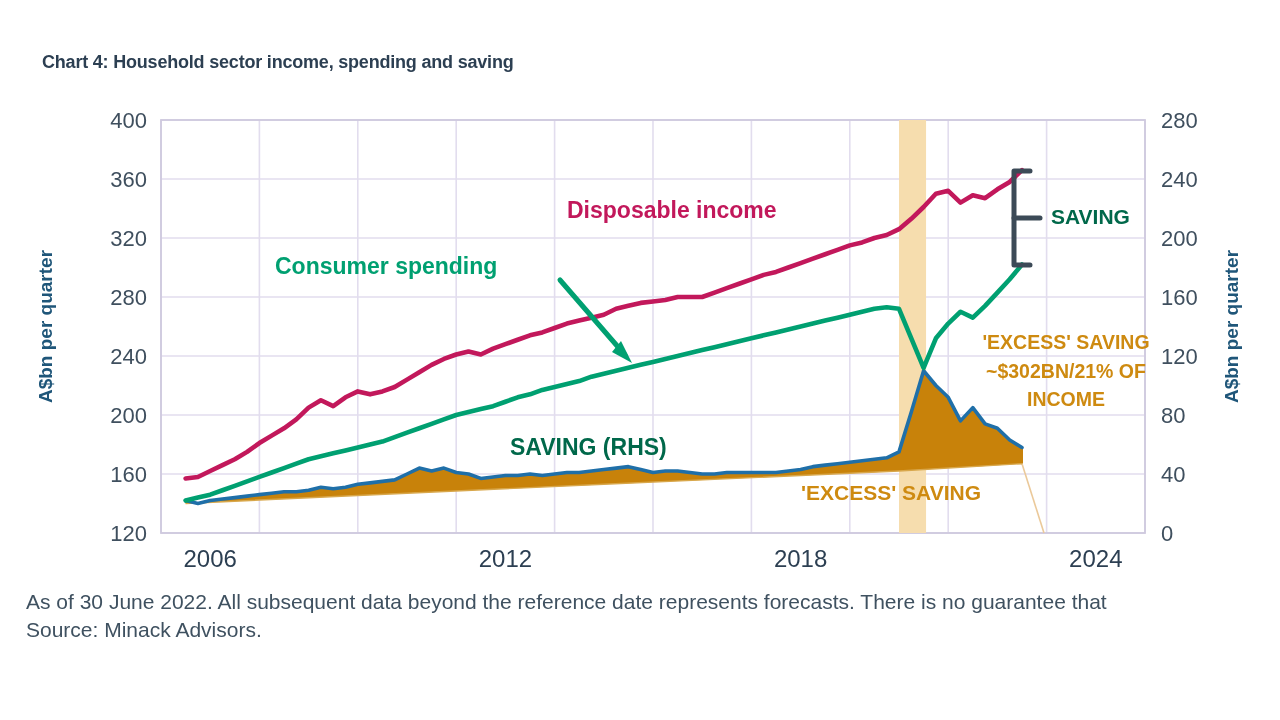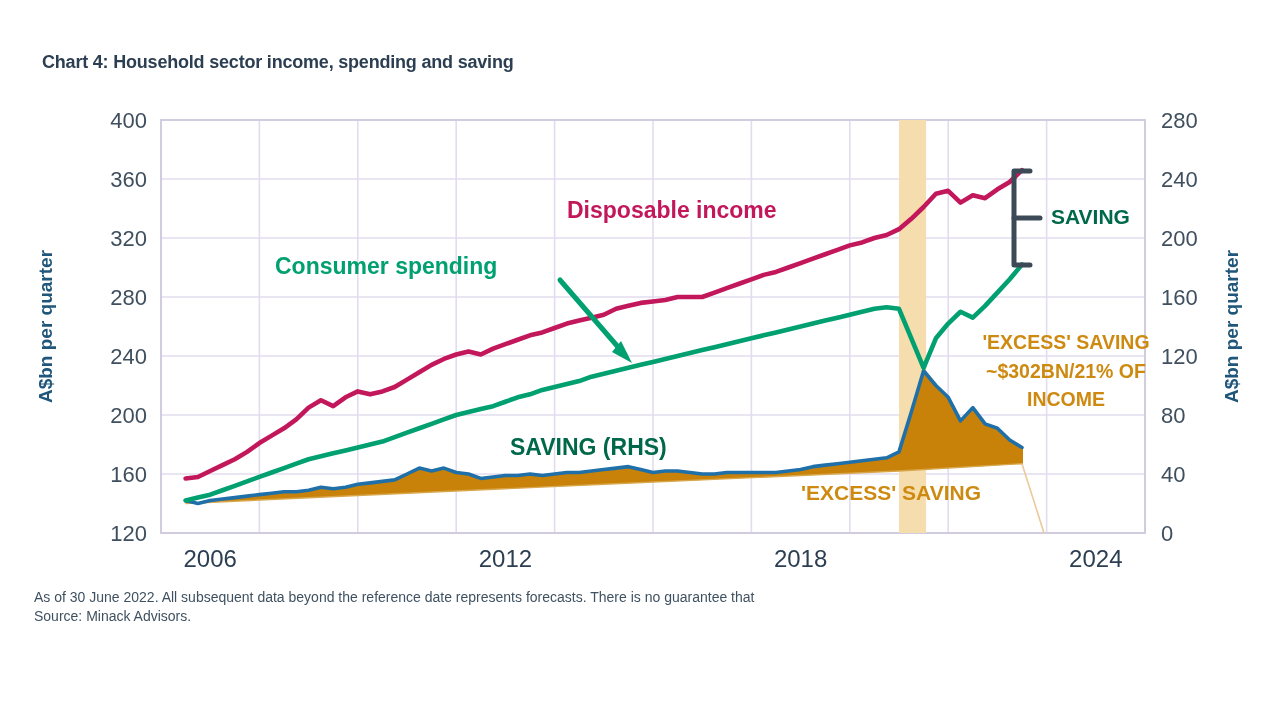--- a/index.html
+++ b/index.html
@@ -32,23 +32,23 @@
     font-size: 22px; fill: #3f4f5e; font-family: "Liberation Sans", sans-serif;
   }
   .xtick-label {
     font-size: 24px; fill: #2c3f52; font-family: "Liberation Sans", sans-serif;
   }
   .ann {
     font-weight: bold; font-family: "Liberation Sans", sans-serif;
   }
   #footnote {
     position: absolute;
-    left: 34px; top: 588px;
+    left: 26px; top: 588px;
     width: 1240px;
-    font-size: 14px;
+    font-size: 21px;
     line-height: 1.33;
     color: #3f5160;
   }
   #footnote div { white-space: pre-wrap; }
 </style>
 </head>
 <body>
 
 <div id="page">
 

